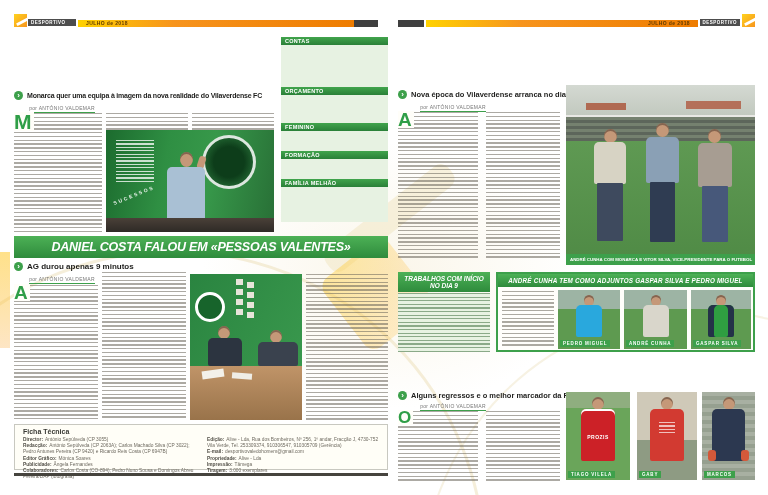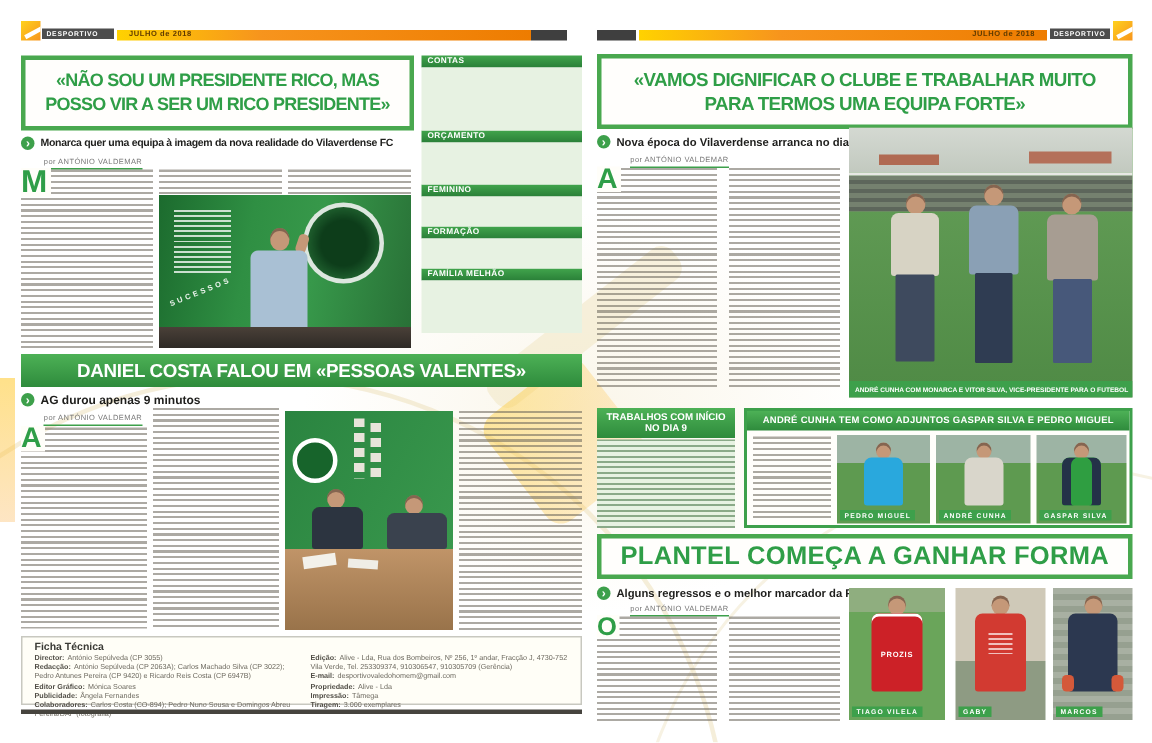--- a/index.html
+++ b/index.html
@@ -8,21 +8,21 @@
   .layer{position:absolute;left:0;top:0;width:768px;height:495px;}
 
   
   .wm{position:absolute;pointer-events:none;}
 
   
   .hbox{border:3px solid #49a84f;background:#fffefc;color:#2f9e47;font-weight:bold;
         display:flex;align-items:center;justify-content:center;text-align:center;line-height:1.3;}
   
   .gbar{background:linear-gradient(180deg,#4db156,#2e8b3c);color:#fff;font-weight:bold;
-        display:flex;align-items:center;justify-content:center;text-align:center;line-height:1.15;}
+        display:flex;align-items:center;justify-content:center;text-align:center;line-height:1.15;font-style:italic;}
 
   
   .fl{background-image:repeating-linear-gradient(180deg,rgba(104,99,88,.55) 0,rgba(104,99,88,.55) 1.4px,transparent 1.4px,transparent 3.8px);filter:blur(.35px);}
   .fl-g{background-image:repeating-linear-gradient(180deg,rgba(62,110,62,.55) 0,rgba(62,110,62,.55) 1.3px,transparent 1.3px,transparent 3.6px);filter:blur(.3px);}
   .fl-w{background-image:repeating-linear-gradient(180deg,rgba(255,255,255,.85) 0,rgba(255,255,255,.85) 1.2px,transparent 1.2px,transparent 3.4px);}
 
   .subrow{display:flex;align-items:center;gap:4px;font-weight:bold;color:#1e1e1c;}
   .bullet{flex:0 0 auto;width:9px;height:9px;border-radius:50%;background:#3da04b;color:#fff;
           font-size:8px;line-height:9px;text-align:center;font-weight:bold;}
   .byline{font-size:5px;color:#777;text-align:center;}
@@ -65,21 +65,20 @@
 
   <section class="layer">
 
     <div class="abs logo-sq" style="left:14px;top:14px;width:13px;height:13px;"></div>
     <div class="abs brandbar" style="left:28px;top:19px;width:48px;height:7px;padding-left:3px;">DESPORTIVO</div>
     <div class="abs datebar" style="left:78px;top:20px;width:276px;height:7px;padding-left:8px;">
       <span>JULHO de 2018</span>
     </div>
     <div class="abs" style="left:354px;top:20px;width:24px;height:7px;background:#3f3f3f;"></div>
 
-    <div class="abs hbox" style="left:14px;top:37px;width:262px;height:50px;font-size:12px;letter-spacing:-0.5px;padding:0 8px;">«NÃO SOU UM PRESIDENTE RICO, MAS POSSO VIR A SER UM RICO PRESIDENTE»</div>
 
     <div class="abs" style="left:281px;top:37px;width:107px;height:185px;">
       <div class="side-hdr">CONTAS</div>
       <div class="side-body fl-g" style="height:42px;"></div>
       <div class="side-hdr">ORÇAMENTO</div>
       <div class="side-body fl-g" style="height:28px;"></div>
       <div class="side-hdr">FEMININO</div>
       <div class="side-body fl-g" style="height:20px;"></div>
       <div class="side-hdr">FORMAÇÃO</div>
       <div class="side-body fl-g" style="height:20px;"></div>
@@ -159,21 +158,20 @@
 
   <section class="layer">
 
     <div class="abs" style="left:398px;top:20px;width:26px;height:7px;background:#3f3f3f;"></div>
     <div class="abs datebar" style="left:426px;top:20px;width:272px;height:7px;text-align:right;padding-right:8px;box-sizing:border-box;">
       <span>JULHO de 2018</span>
     </div>
     <div class="abs brandbar" style="left:700px;top:19px;width:40px;height:7px;text-align:right;padding-right:3px;box-sizing:border-box;">DESPORTIVO</div>
     <div class="abs logo-sq" style="left:742px;top:14px;width:13px;height:13px;"></div>
 
-    <div class="abs hbox" style="left:398px;top:36px;width:357px;height:50px;font-size:12.5px;letter-spacing:-0.4px;padding:0 10px;">«VAMOS DIGNIFICAR O CLUBE E TRABALHAR MUITO PARA TERMOS UMA EQUIPA FORTE»</div>
 
     <div class="abs subrow" style="left:398px;top:90px;width:300px;font-size:7.5px;">
       <span class="bullet">›</span>
       <span>Nova época do Vilaverdense arranca no dia 9 de Julho</span>
     </div>
     <div class="abs byline" style="left:398px;top:104px;width:110px;">
       <span>por ANTÓNIO VALDEMAR</span>
     </div>
     <div class="abs dcap" style="left:398px;top:111px;font-size:19px;line-height:17px;">A</div>
     <div class="abs fl" style="left:398px;top:112px;width:80px;height:148px;"></div>
@@ -213,21 +211,20 @@
         <div class="torso" style="left:19px;top:15px;width:26px;height:32px;background:#d9d6cb;"></div>
         <div class="plabel">ANDRÉ CUNHA</div>
       </div>
       <div class="photo" style="left:193px;top:16px;width:60px;height:59px;background:linear-gradient(180deg,#9db4a4 0 32%,#5e9a50 32%);">
         <div class="head" style="left:25px;top:5px;width:10px;height:11px;"></div>
         <div class="torso" style="left:17px;top:15px;width:26px;height:32px;background:#2f9e41;box-shadow:inset 6px 0 0 #243248, inset -6px 0 0 #243248;"></div>
         <div class="plabel">GASPAR SILVA</div>
       </div>
     </div>
 
-    <div class="abs hbox" style="left:398px;top:356px;width:357px;height:30px;font-size:17px;letter-spacing:.2px;">PLANTEL COMEÇA A GANHAR FORMA</div>
 
     <div class="abs subrow" style="left:398px;top:391px;width:280px;font-size:7.5px;">
       <span class="bullet">›</span>
       <span>Alguns regressos e o melhor marcador da Pró-Nacional</span>
     </div>
     <div class="abs byline" style="left:398px;top:403px;width:110px;">
       <span>por ANTÓNIO VALDEMAR</span>
     </div>
     <div class="abs dcap" style="left:398px;top:410px;font-size:17px;line-height:15px;">O</div>
     <div class="abs fl" style="left:398px;top:411px;width:80px;height:70px;"></div>

